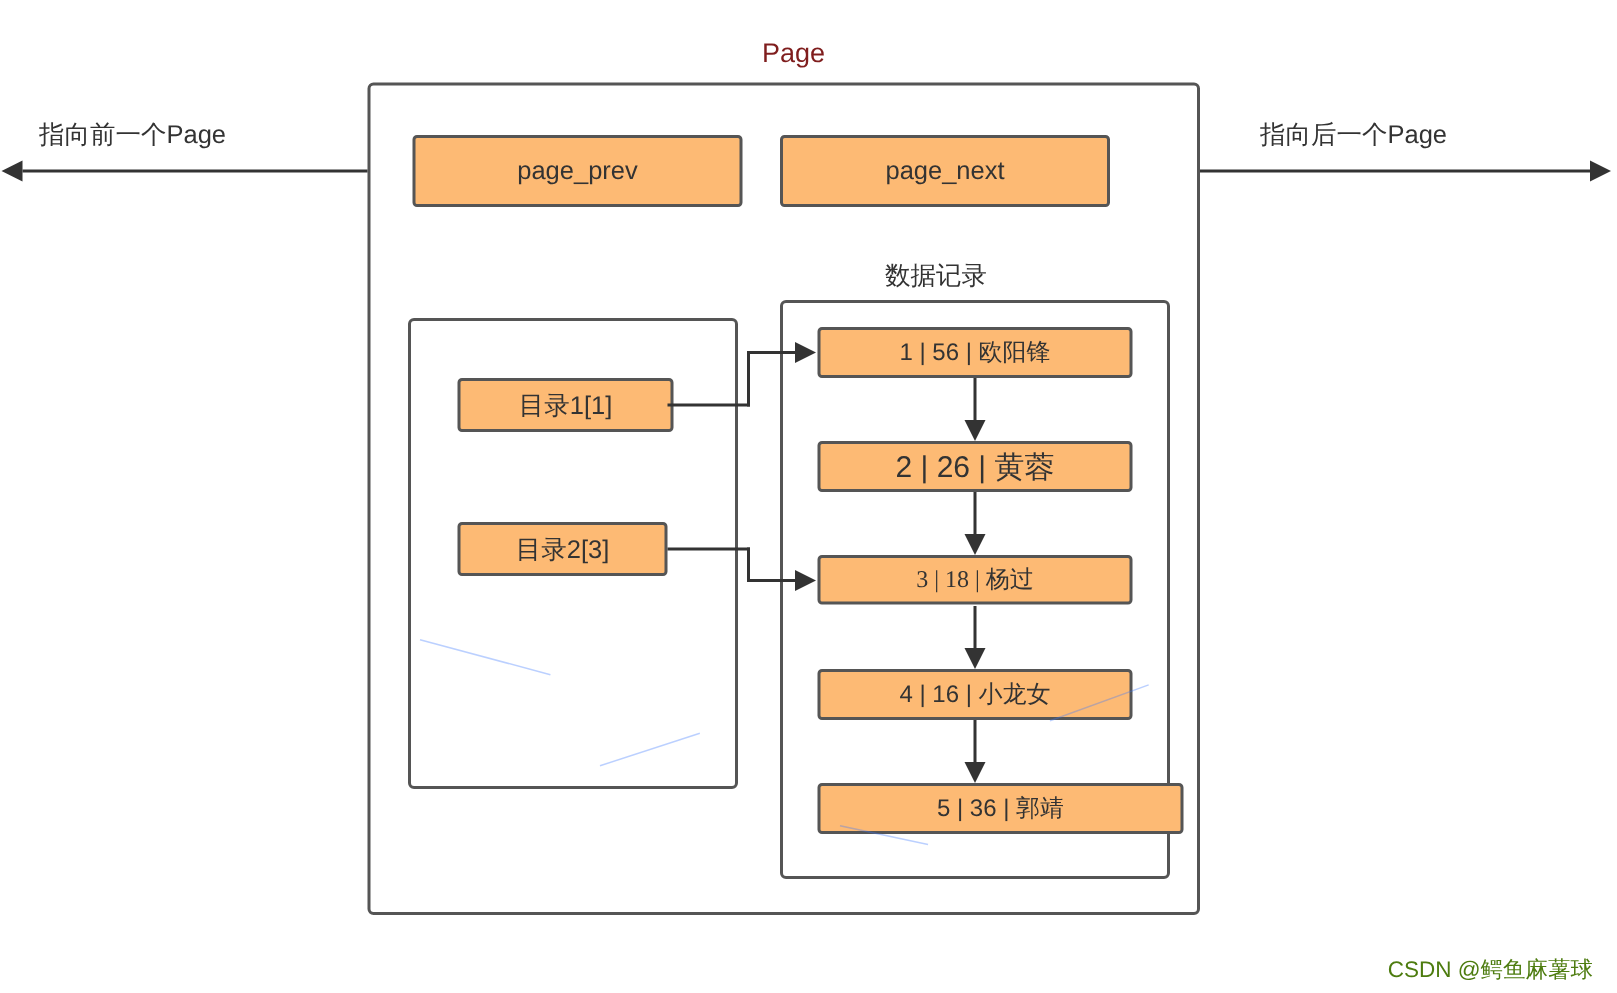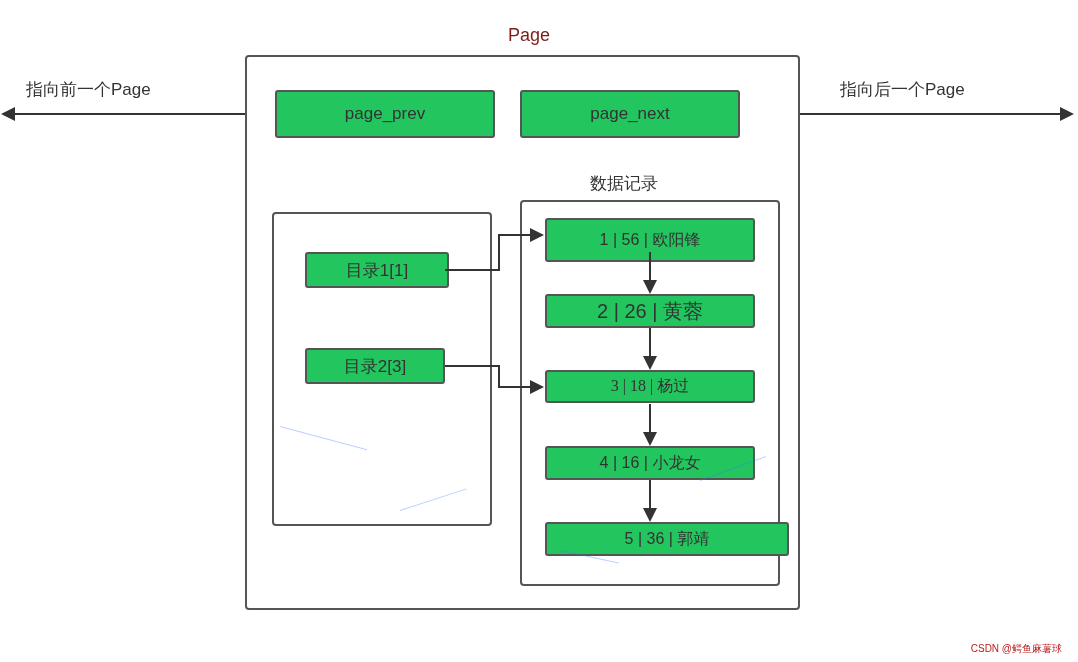--- a/index.html
+++ b/index.html
@@ -24,21 +24,21 @@
     color: #7f1d1d;
   }
   .outer-box {
     position: absolute;
     border: 2px solid #555;
     border-radius: 4px;
   }
   .box {
     position: absolute;
     border: 2px solid #555;
-    background: #22c55e;
+    background: #fdba74;
     border-radius: 3px;
     display: flex;
     align-items: center;
     justify-content: center;
     font-size: 17px;
     color: #333;
     white-space: nowrap;
   }
   .label {
     position: absolute;
@@ -50,22 +50,22 @@
     position: absolute;
     width: 0; height: 0;
   }
   .ah-left  { border-top: 7px solid transparent; border-bottom: 7px solid transparent; border-right: 14px solid #333; }
   .ah-right { border-top: 7px solid transparent; border-bottom: 7px solid transparent; border-left: 14px solid #333; }
   .ah-down  { border-left: 7px solid transparent; border-right: 7px solid transparent; border-top: 14px solid #333; }
   .watermark {
     position: absolute;
     right: 16px;
     bottom: 6px;
-    font-size: 10px;
-    color: #b91c1c;
+    font-size: 15px;
+    color: #4d7c0f;
   }
   .blue-scratch {
     position: absolute;
     pointer-events: none;
     border-top: 1px solid rgba(60,120,255,0.35);
     transform-origin: left center;
   }
 </style>
 </head>
 <body>
@@ -90,21 +90,21 @@
 
   <div class="label" style="left:590px; top:172px;">数据记录</div>
 
   <div class="outer-box" style="left:272px; top:212px; width:220px; height:314px;"></div>
 
   <div class="box" style="left:305px; top:252px; width:144px; height:36px;">目录1[1]</div>
   <div class="box" style="left:305px; top:348px; width:140px; height:36px;">目录2[3]</div>
 
   <div class="outer-box" style="left:520px; top:200px; width:260px; height:386px;"></div>
 
-  <div class="box" style="left:545px; top:218px; width:210px; height:44px; font-size:16px;">1 | 56 | 欧阳锋</div>
+  <div class="box" style="left:545px; top:218px; width:210px; height:34px; font-size:16px;">1 | 56 | 欧阳锋</div>
   <div class="box" style="left:545px; top:294px; width:210px; height:34px; font-size:20px;">2 | 26 | 黄蓉</div>
   <div class="box" style="left:545px; top:370px; width:210px; height:33px; font-size:16px;font-family:Liberation Serif, serif;">3 | 18 | 杨过</div>
   <div class="box" style="left:545px; top:446px; width:210px; height:34px; font-size:16px;">4 | 16 | 小龙女</div>
   <div class="box" style="left:545px; top:522px; width:244px; height:34px; font-size:16px;">5 | 36 | 郭靖</div>
 
   <div class="arrow-line" style="left:649px; top:252px; width:2px; height:30px;"></div>
   <div class="arrow-head ah-down" style="left:643px; top:280px;"></div>
 
   <div class="arrow-line" style="left:649px; top:328px; width:2px; height:30px;"></div>
   <div class="arrow-head ah-down" style="left:643px; top:356px;"></div>

